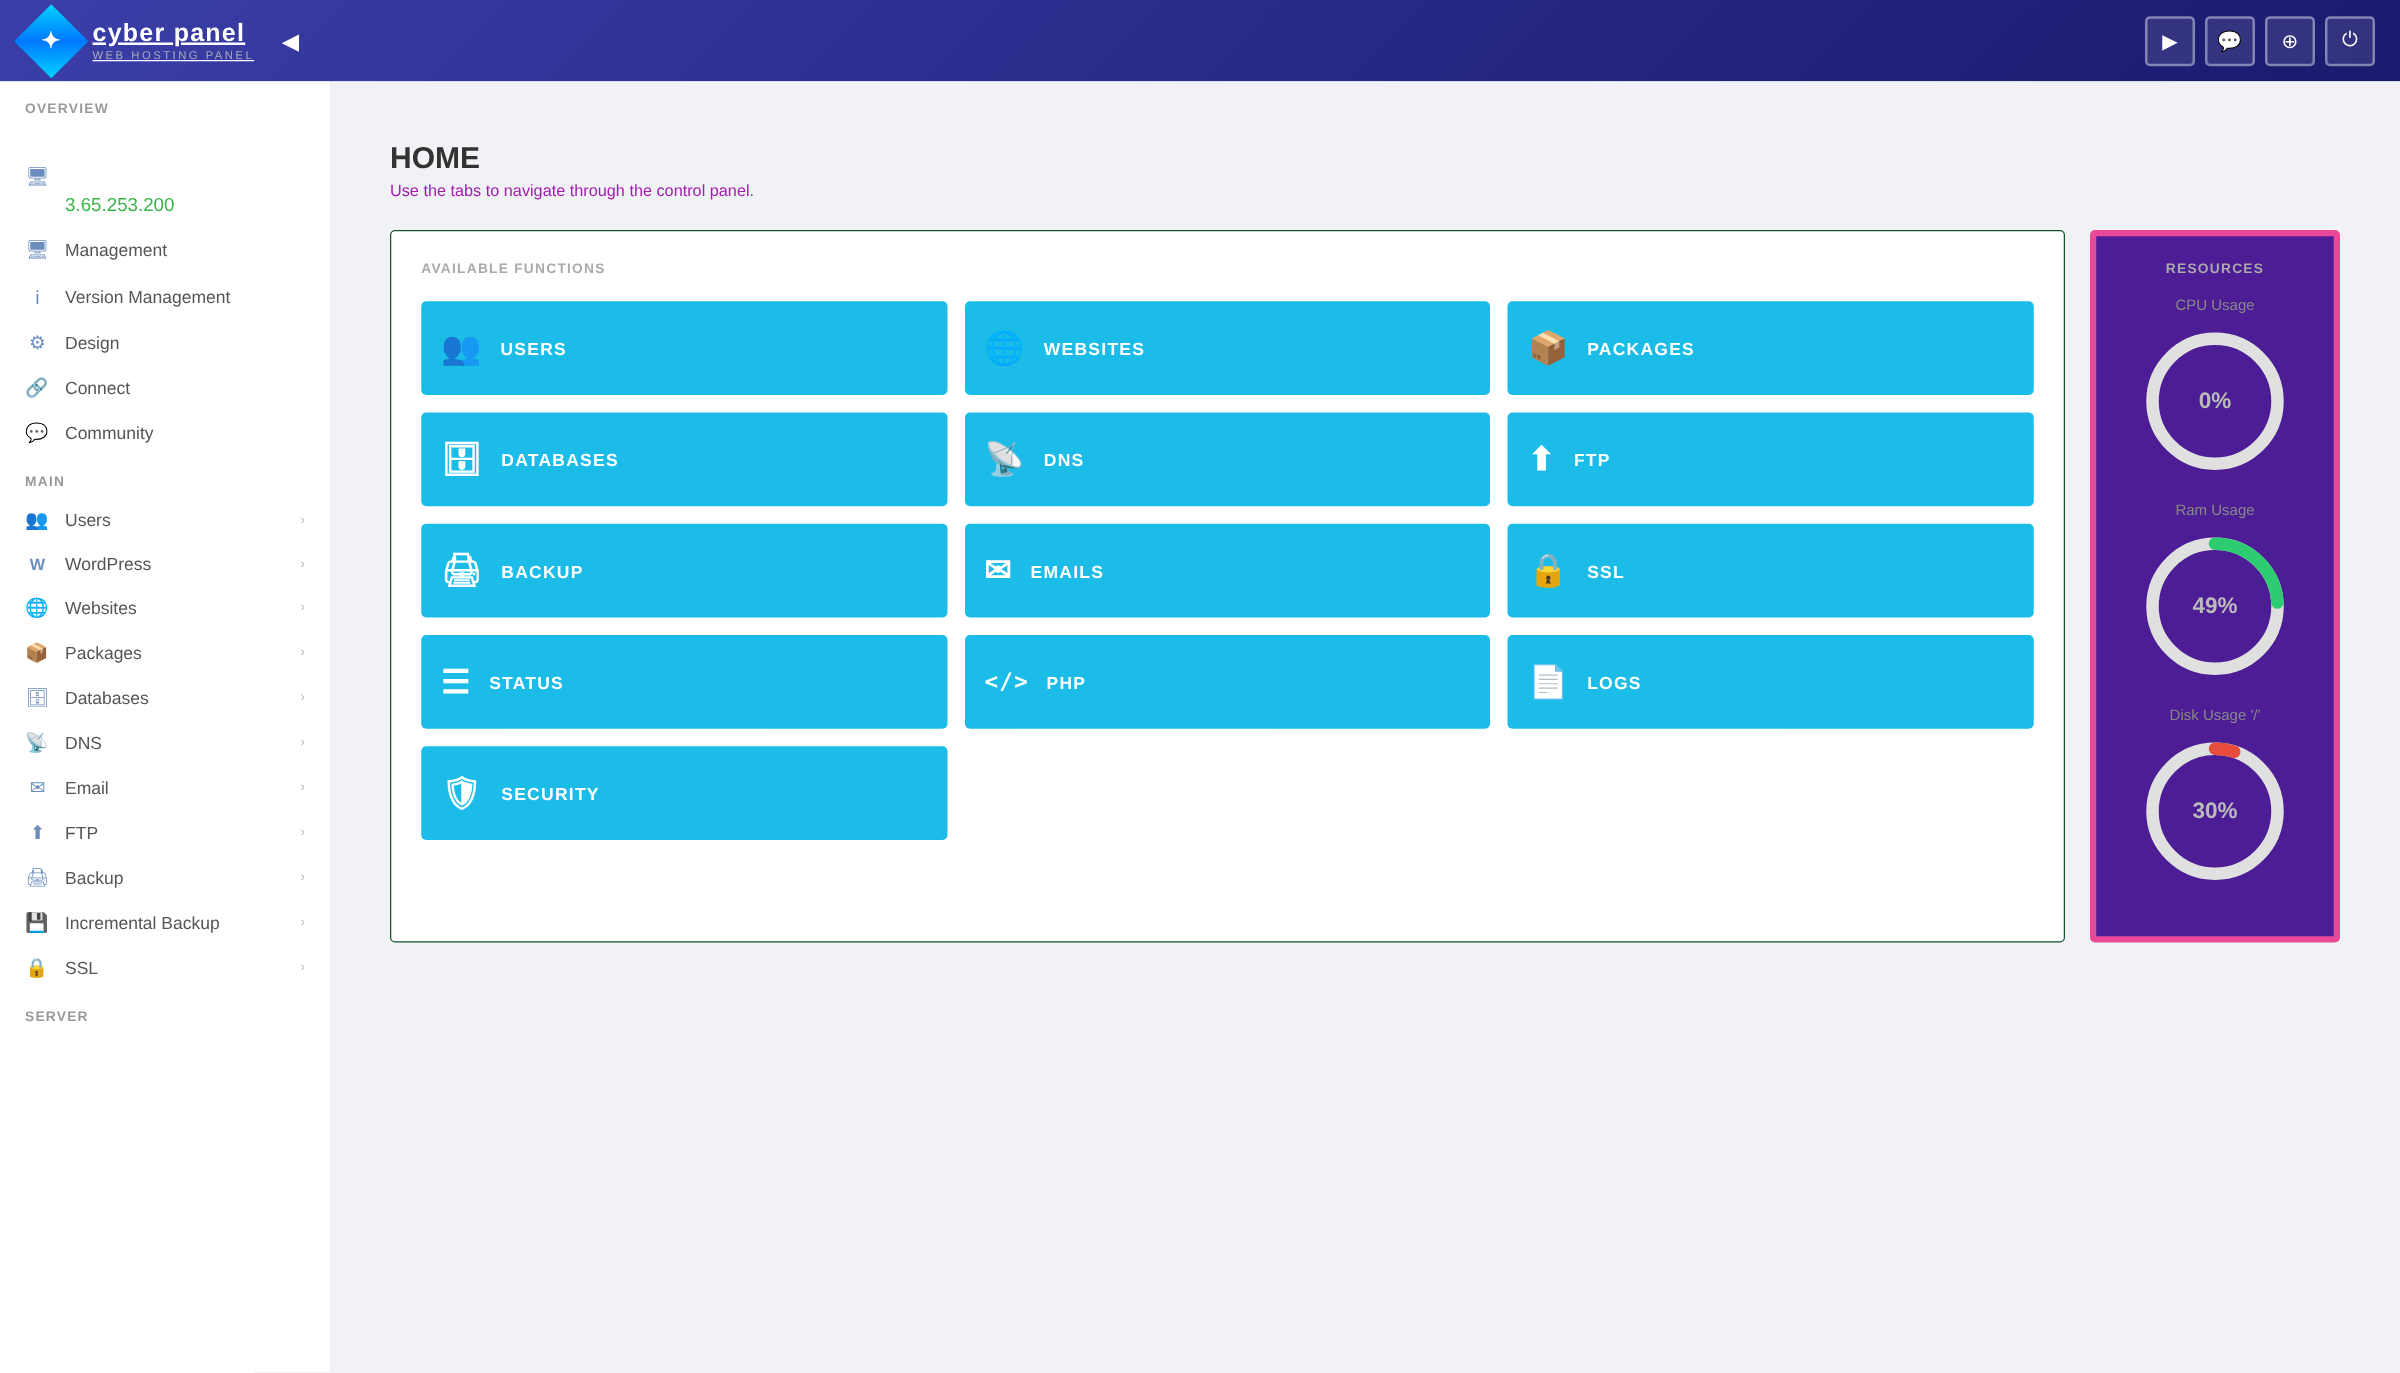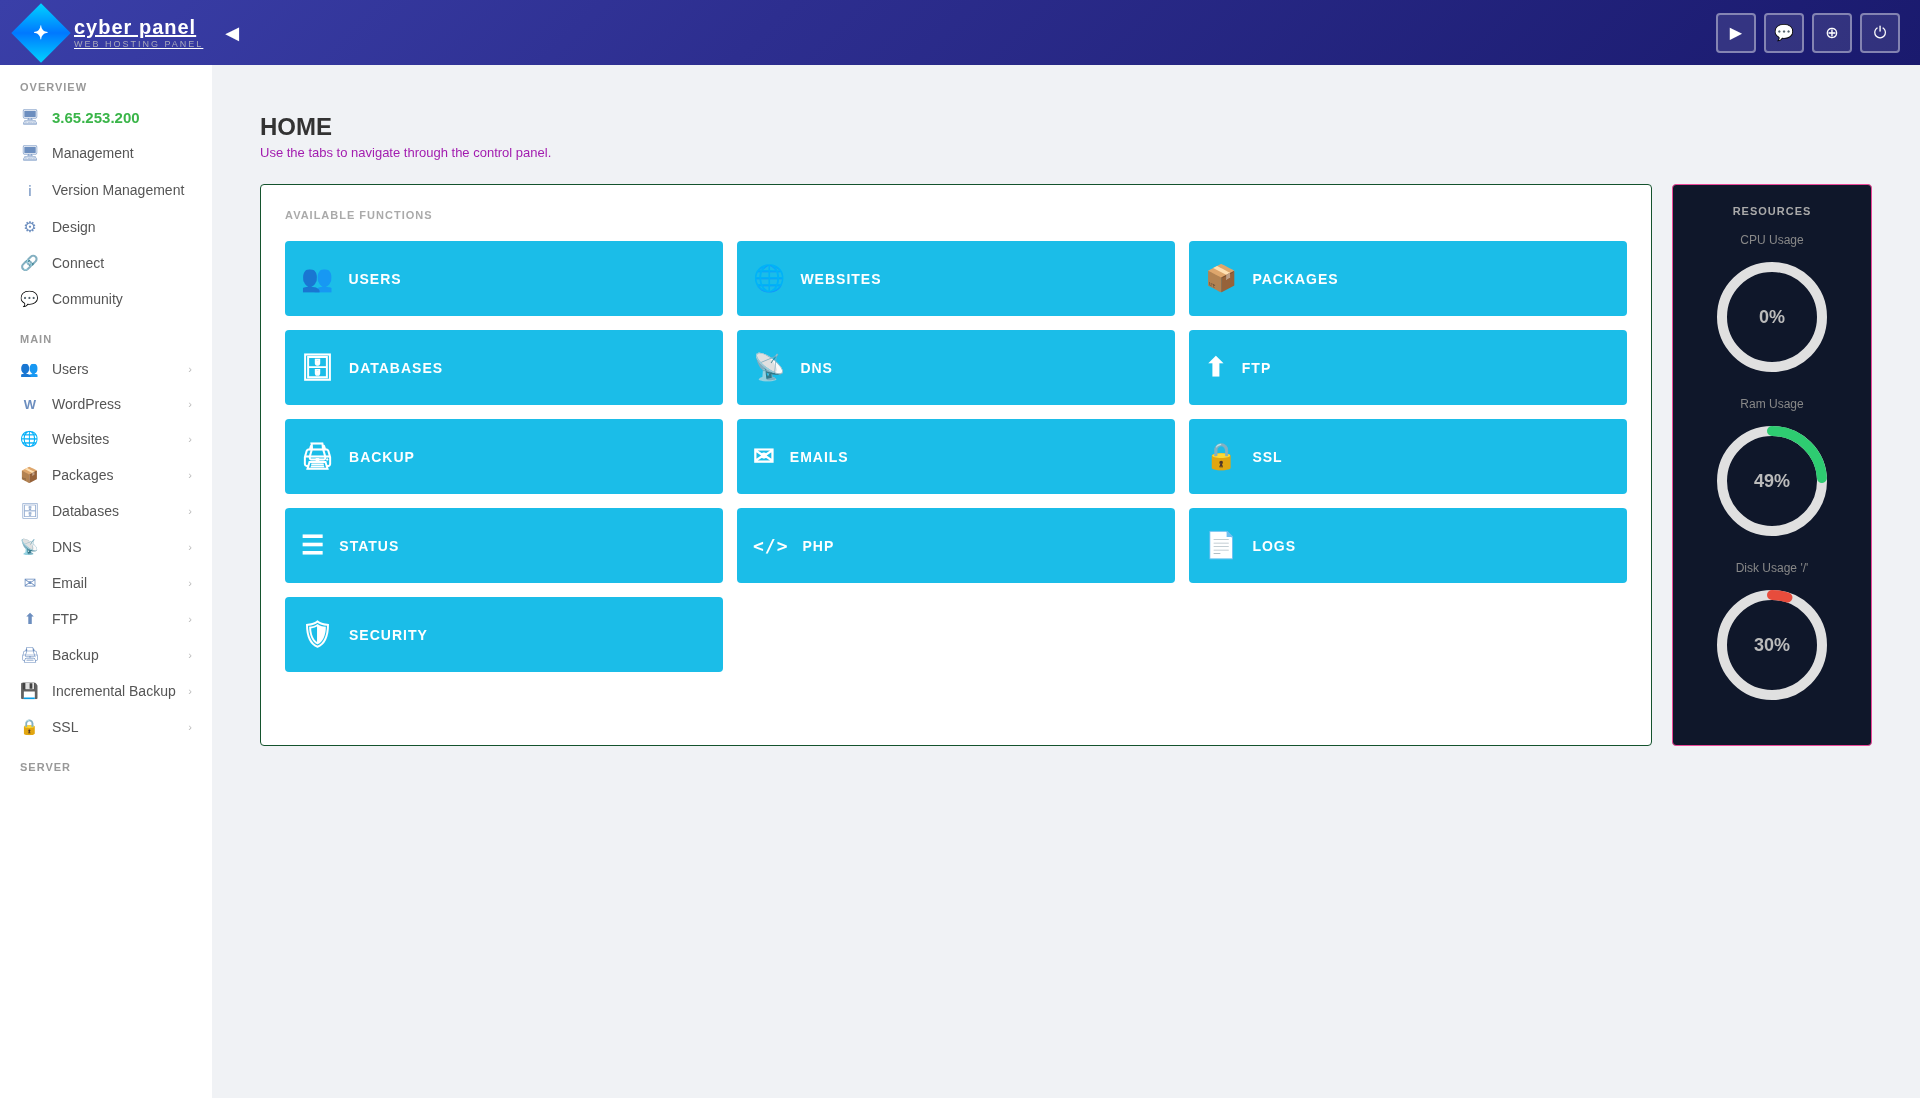--- a/index.html
+++ b/index.html
@@ -39,21 +39,21 @@
       border-radius: 4px;
       display: flex; align-items: center; justify-content: center;
       cursor: pointer; font-size: 16px;
     }
 
     
     .layout { display: flex; flex: 1; overflow: hidden; }
 
     
     .sidebar {
-      width: 212px;
+      width: 264px;
       background: white;
       flex-shrink: 0;
       overflow-y: auto;
       padding-bottom: 20px;
     }
     .sidebar::-webkit-scrollbar { width: 4px; }
     .sidebar::-webkit-scrollbar-thumb { background: #ddd; }
 
     .sidebar-section-title {
       font-size: 11px;
@@ -69,21 +69,21 @@
       padding: 9px 20px;
       cursor: pointer;
       color: #555;
       font-size: 14px;
       gap: 12px;
       position: relative;
     }
     .sidebar-item .si-icon { width: 20px; text-align: center; font-size: 15px; color: #6c8ebf; }
     .sidebar-item .si-label { flex: 1; }
     .sidebar-item .si-arrow { font-size: 11px; color: #bbb; }
-    .sidebar-item.ip-item .si-label { color: #3ab549; font-weight: 700; font-size: 15px; }
+    .sidebar-item.ip-item .si-label { color: #3ab549; font-weight: 400; font-size: 15px; margin-top: 48px; }
 
     
     .main-content {
       flex: 1;
       overflow-y: auto;
       padding: 48px;
       background: #f0f2f5;
     }
     .page-title { font-size: 24px; font-weight: 600; color: #333; margin-bottom: 4px; }
     .page-subtitle { font-size: 13px; color: #a21caf; margin-bottom: 24px; }
@@ -117,24 +117,24 @@
       letter-spacing: 1px;
       border: none;
       transition: background 0.2s;
     }
     .fn-btn .fn-icon { font-size: 26px; }
 
     
     .resources-panel {
       width: 200px;
       flex-shrink: 0;
-      background: #0f172a;
+      background: #4c1d95;
       border-radius: 4px;
       padding: 20px 16px;
-      border: 1px solid #ec4899;
+      border: 5px solid #ec4899;
     }
     .resources-title { font-size: 11px; font-weight: 700; color: #aaa; letter-spacing: 1px; text-transform: uppercase; margin-bottom: 16px; text-align: center; }
     .resource-item { margin-bottom: 20px; text-align: center; }
     .resource-label { font-size: 12px; color: #888; margin-bottom: 10px; }
 
     
     .donut-container { position: relative; width: 120px; height: 120px; margin: 0 auto; }
     .donut-svg { width: 120px; height: 120px; }
     .donut-text {
       position: absolute; top: 50%; left: 50%;

